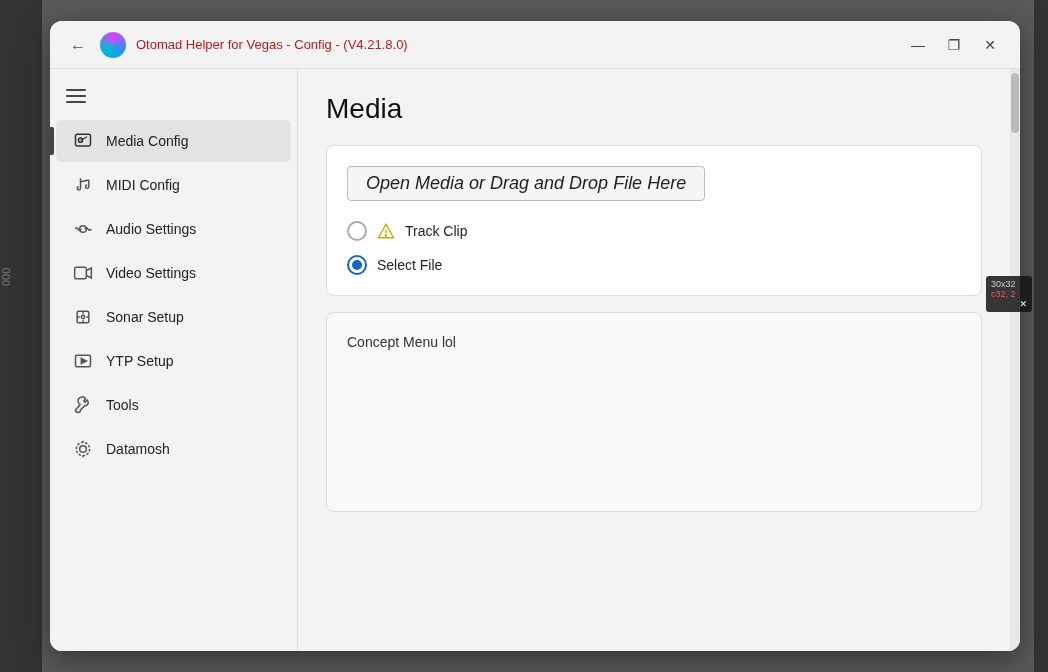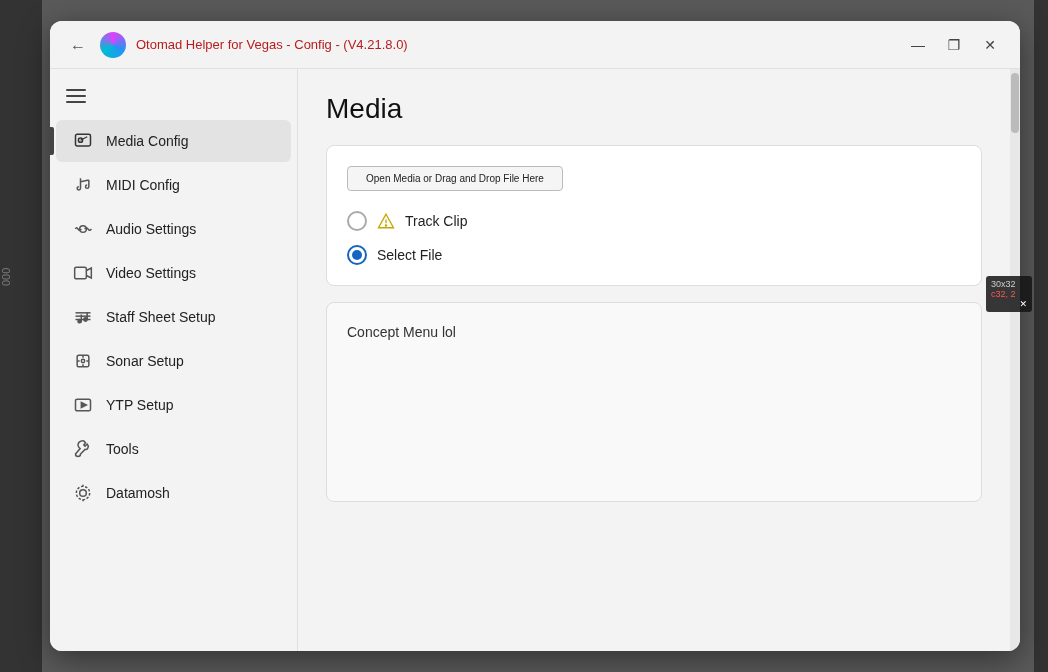--- a/index.html
+++ b/index.html
@@ -177,24 +177,25 @@
       padding: 6px 14px;
       font-size: 13px;
       color: #222;
       white-space: nowrap;
     }
     .open-media-btn {
       background: #f5f5f5;
       border: 1.5px solid #bbb;
       border-radius: 4px;
       padding: 6px 18px;
-      font-size: 10px;
+      font-size: 18px;
       color: #222;
       cursor: pointer;
       white-space: nowrap;
+      font-style: italic;
     }
 
     
     .radio-group {
       display: flex;
       flex-direction: column;
       gap: 14px;
     }
     .radio-option {
       display: flex;
@@ -345,34 +346,20 @@
         <div class="sidebar-item">
           <div class="sidebar-icon">
             <svg viewBox="0 0 24 24" fill="none" stroke="#555" stroke-width="1.8">
               <rect x="2" y="5" width="14" height="14" rx="2"></rect>
               <path d="M16 9 L22 6 L22 18 L16 15"></path>
             </svg>
           </div>
           <span>Video Settings</span>
         </div>
 
-        <div class="sidebar-item">
-          <div class="sidebar-icon">
-            <svg viewBox="0 0 24 24" fill="none" stroke="#555" stroke-width="1.8">
-              <line x1="3" y1="7" x2="21" y2="7"></line>
-              <line x1="3" y1="11" x2="21" y2="11"></line>
-              <line x1="3" y1="15" x2="21" y2="15"></line>
-              <circle cx="8" cy="17" r="2" fill="#555"></circle>
-              <path d="M10 17 L10 9"></path>
-              <circle cx="15" cy="15" r="2" fill="#555"></circle>
-              <path d="M17 15 L17 7"></path>
-            </svg>
-          </div>
-          <span>Staff Sheet Setup</span>
-        </div>
 
         <div class="sidebar-item">
           <div class="sidebar-icon">
             <svg viewBox="0 0 24 24" fill="none" stroke="#555" stroke-width="1.8">
               <rect x="5" y="5" width="14" height="14" rx="2"></rect>
               <circle cx="12" cy="12" r="2"></circle>
               <line x1="12" y1="5" x2="12" y2="8"></line>
               <line x1="12" y1="16" x2="12" y2="19"></line>
               <line x1="5" y1="12" x2="8" y2="12"></line>
               <line x1="16" y1="12" x2="19" y2="12"></line>

